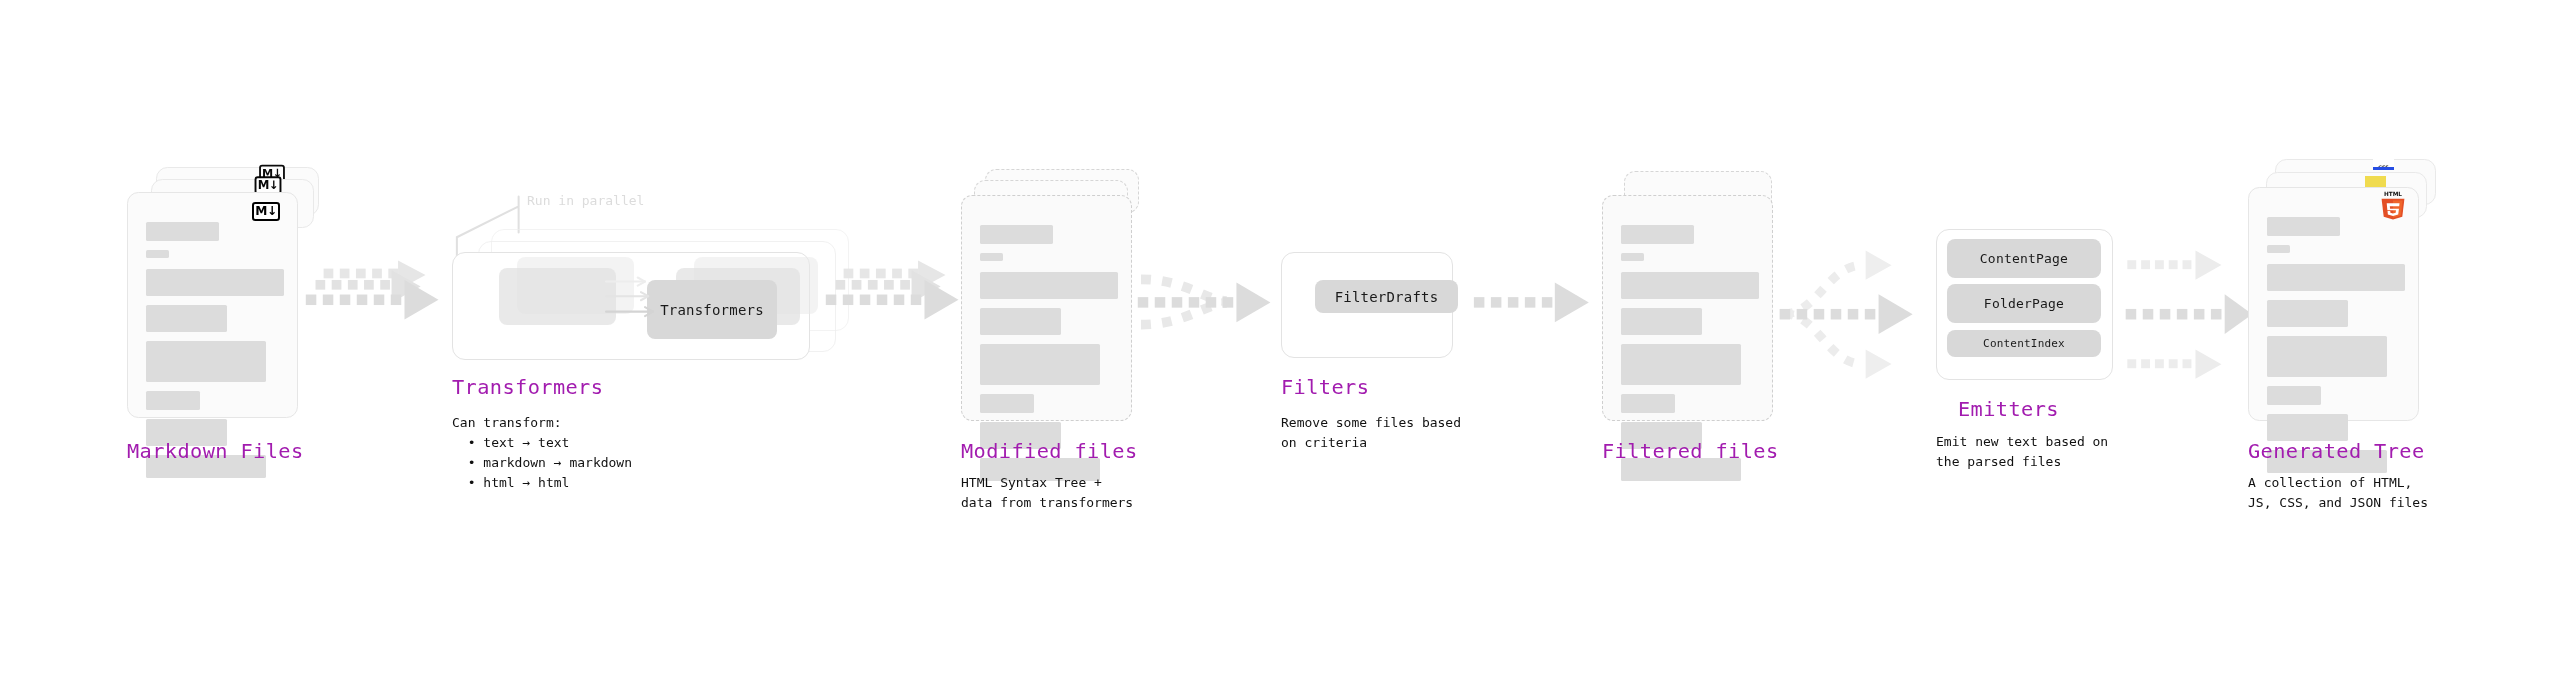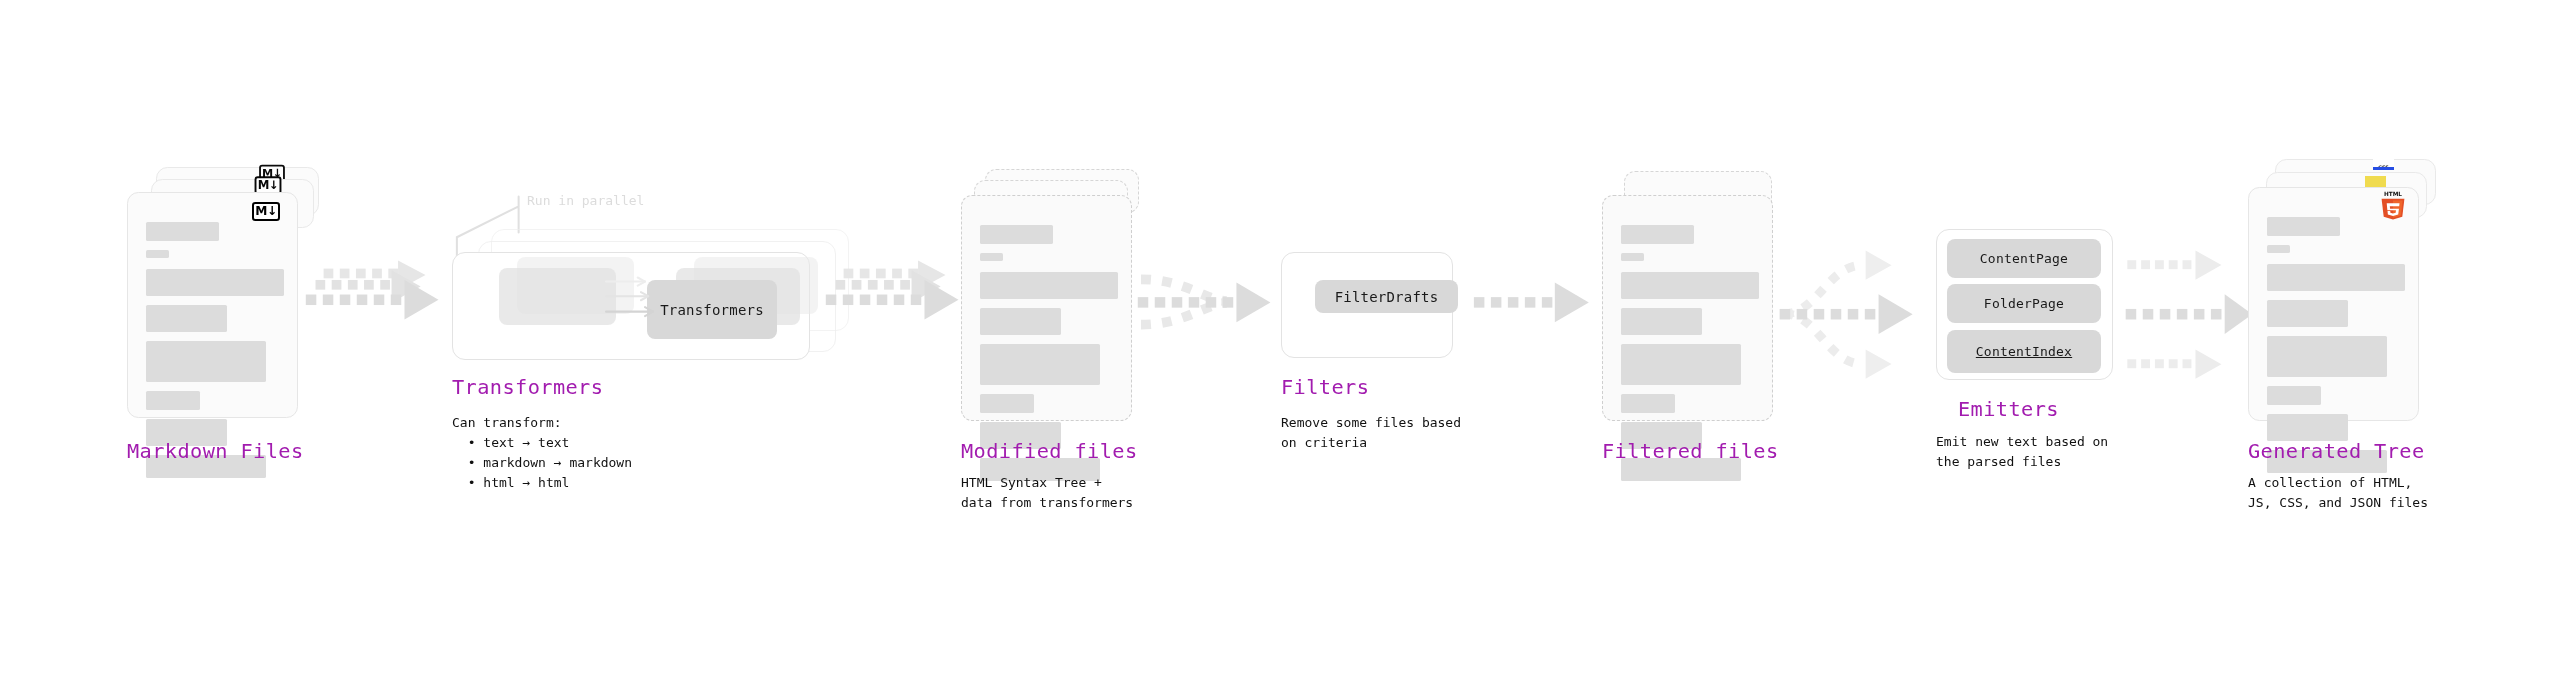--- a/index.html
+++ b/index.html
@@ -315,21 +315,21 @@
         <rect x="86" y="80" width="13" height="13"></rect>
           <rect x="107" y="80" width="13" height="13"></rect>
         <path d="M124 62 L166 86.5 L124 111 Z"></path>
       </g>
     </svg>
   </div>
 
   <div class="groupbox" style="left:1936px; top:229px; width:177px; height:151px;"></div>
   <div class="chip" style="left:1947px; top:239px; width:154px; height:39px; font-size:13px;">ContentPage</div>
   <div class="chip" style="left:1947px; top:284px; width:154px; height:39px; font-size:13px;">FolderPage</div>
-  <div class="chip" style="left:1947px; top:330px; width:154px; height:43px; font-size:13px;text-decoration:underline;">ContentIndex</div>
+  <div class="chip" style="left:1947px; top:330px; width:154px; height:27px; font-size:11px;">ContentIndex</div>
 
   <div class="title" style="left:1936px; top:397px;margin-left:22px;">Emitters</div>
   <div class="sub" style="left:1936px; top:432px;">Emit new text based on
 the parsed files</div>
 
   <div class="arrow" style="left:2124px; top:244px;">
     <svg width="130" height="138" viewBox="0 0 160 170">
       <g fill="#ececec">
         <rect x="4" y="20" width="11" height="11"></rect>
           <rect x="21" y="20" width="11" height="11"></rect>

